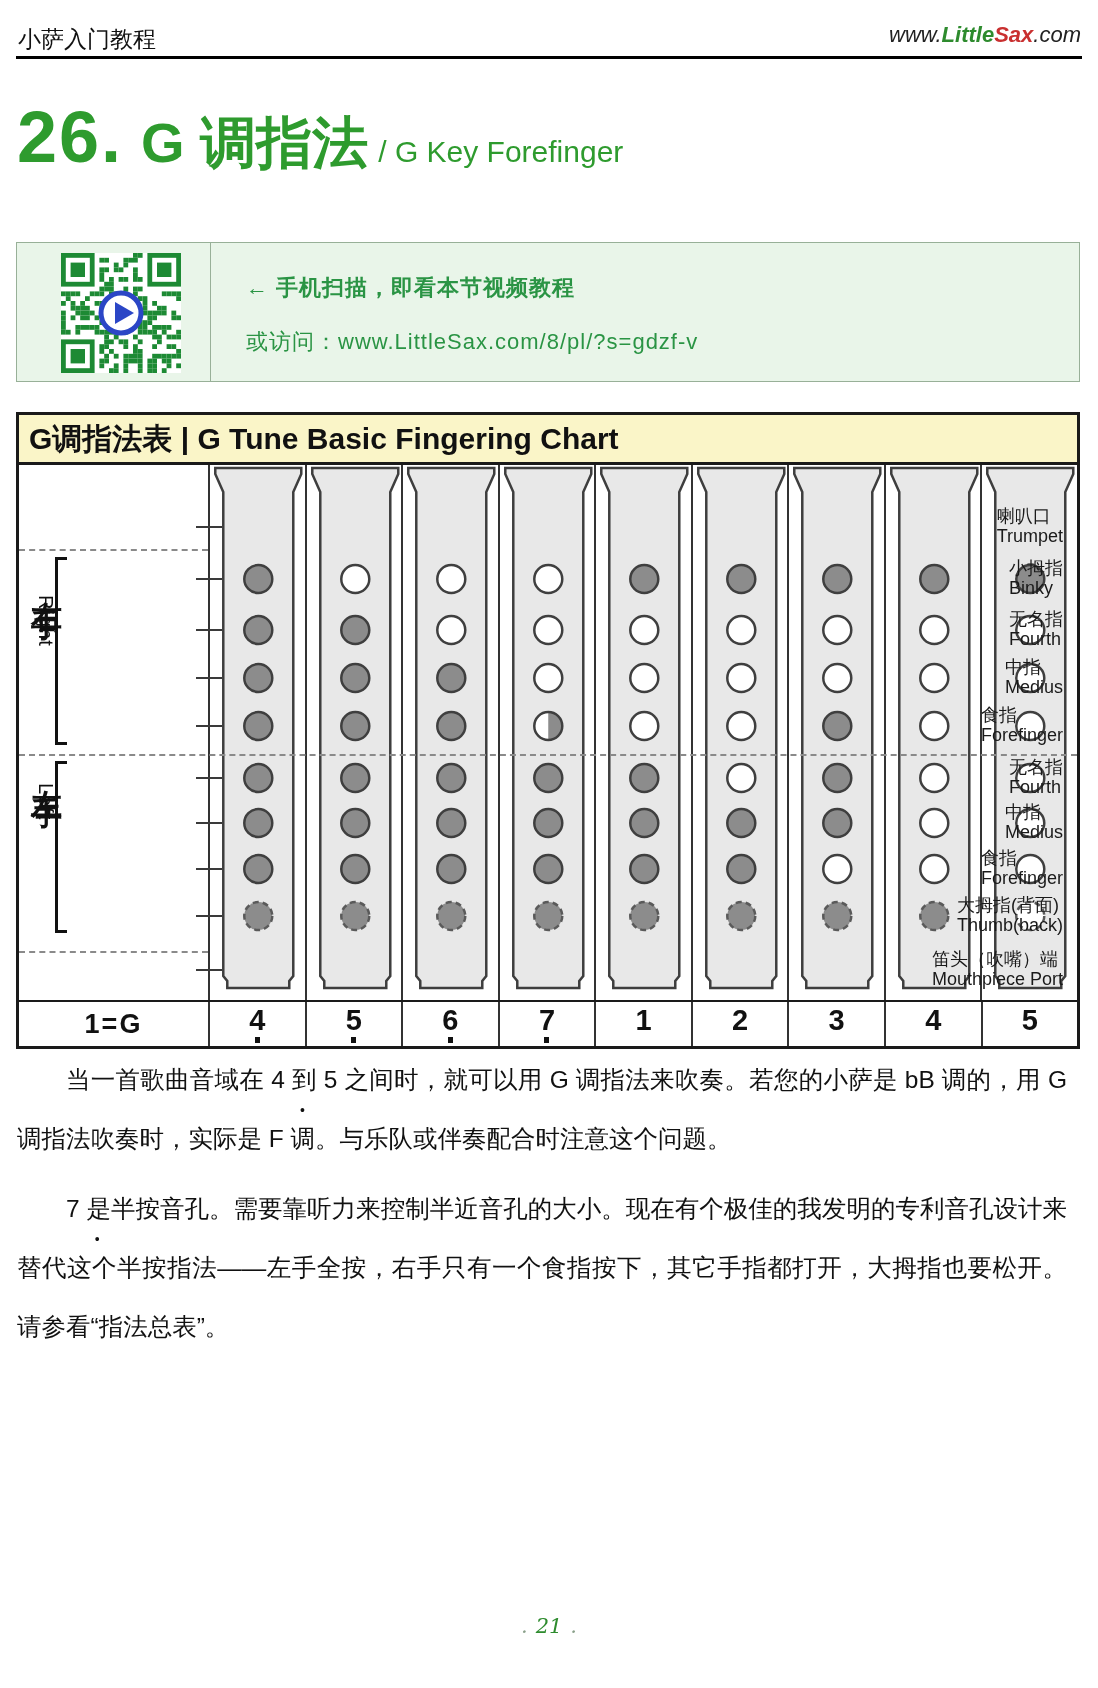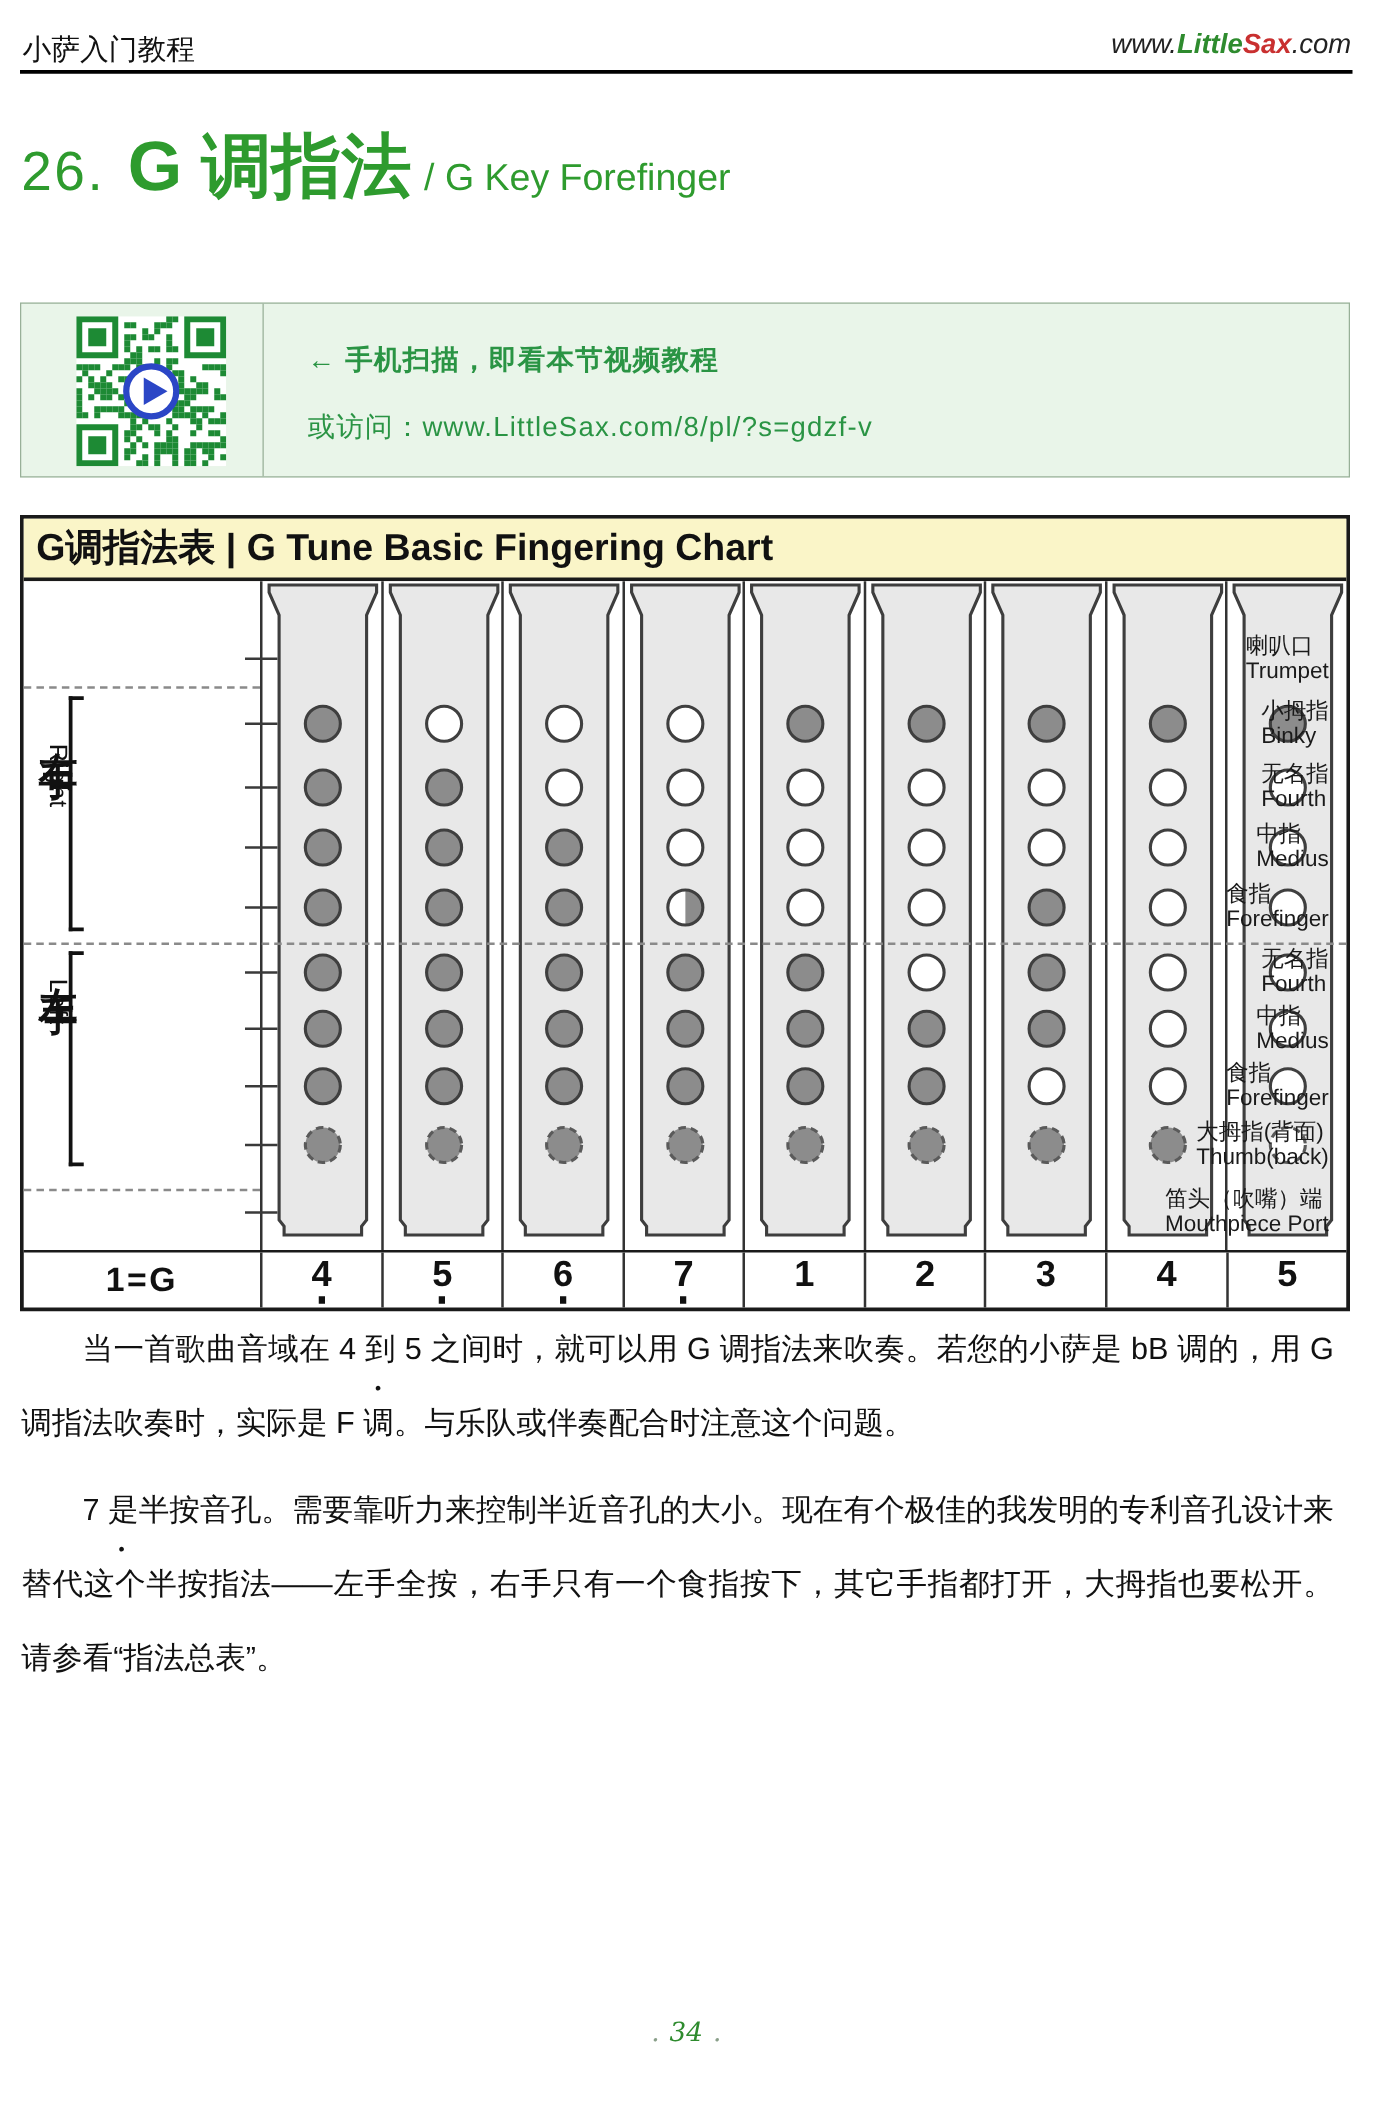--- a/index.html
+++ b/index.html
@@ -8,21 +8,21 @@
 
   
   .hdr-left{position:absolute;left:18px;top:24px;font-size:23px;color:#111;}
   .hdr-right{position:absolute;right:17px;top:22px;font-size:22px;font-style:italic;color:#222;}
   .hdr-right .g{color:#2e8b2e;font-weight:bold;}
   .hdr-right .r{color:#c93030;font-weight:bold;}
   .rule{position:absolute;left:16px;right:16px;top:56px;border-top:3px solid #000;}
 
   
   .title{position:absolute;left:17px;top:96px;display:flex;align-items:baseline;color:#2e9b2e;white-space:nowrap;}
-  .title .num{font-size:44px;font-weight:normal;letter-spacing:2px;}
+  .title .num{font-size:72px;font-weight:bold;letter-spacing:2px;}
   .title .cn{font-size:56px;font-weight:bold;margin-left:18px;}
   .title .en{font-size:30px;margin-left:10px;}
 
   
   .qrbox{position:absolute;left:16px;top:242px;width:1064px;height:140px;background:#e9f5e9;border:1px solid #98b098;box-sizing:border-box;}
   .qrbox .divider{position:absolute;left:193px;top:0;bottom:0;width:1px;background:#98b098;}
   .qrbox .qr{position:absolute;left:44px;top:10px;}
   .qrbox .ln1{position:absolute;left:229px;top:30px;font-size:22px;font-weight:bold;color:#2a9444;letter-spacing:1px;}
   .qrbox .ln2{position:absolute;left:229px;top:84px;font-size:22px;color:#2a9444;letter-spacing:1px;}
 
@@ -476,15 +476,15 @@
           <div class="d hide"></div>
         </div>
       </div>
   </div>
 
   <div class="bodytext" id="bodytext">
       <p><span>当一首歌曲音域在 </span><span class="udot">4</span><span> 到 5 之间时，就可以用 G 调指法来吹奏。若您的小萨是 bB 调的，用 G 调指法吹奏时，实际是 F 调。与乐队或伴奏配合时注意这个问题。</span></p>
       <p><span class="udot">7</span><span> 是半按音孔。需要靠听力来控制半近音孔的大小。现在有个极佳的我发明的专利音孔设计来替代这个半按指法——左手全按，右手只有一个食指按下，其它手指都打开，大拇指也要松开。请参看“指法总表”。</span></p>
     </div>
 
-  <div class="pageno"><span class="dot">.</span><span class="num">34</span><span class="dot">.</span></div>
+  <div class="pageno"><span class="dot">.</span><span class="num">21</span><span class="dot">.</span></div>
 
 </div>
 
 </body></html>

